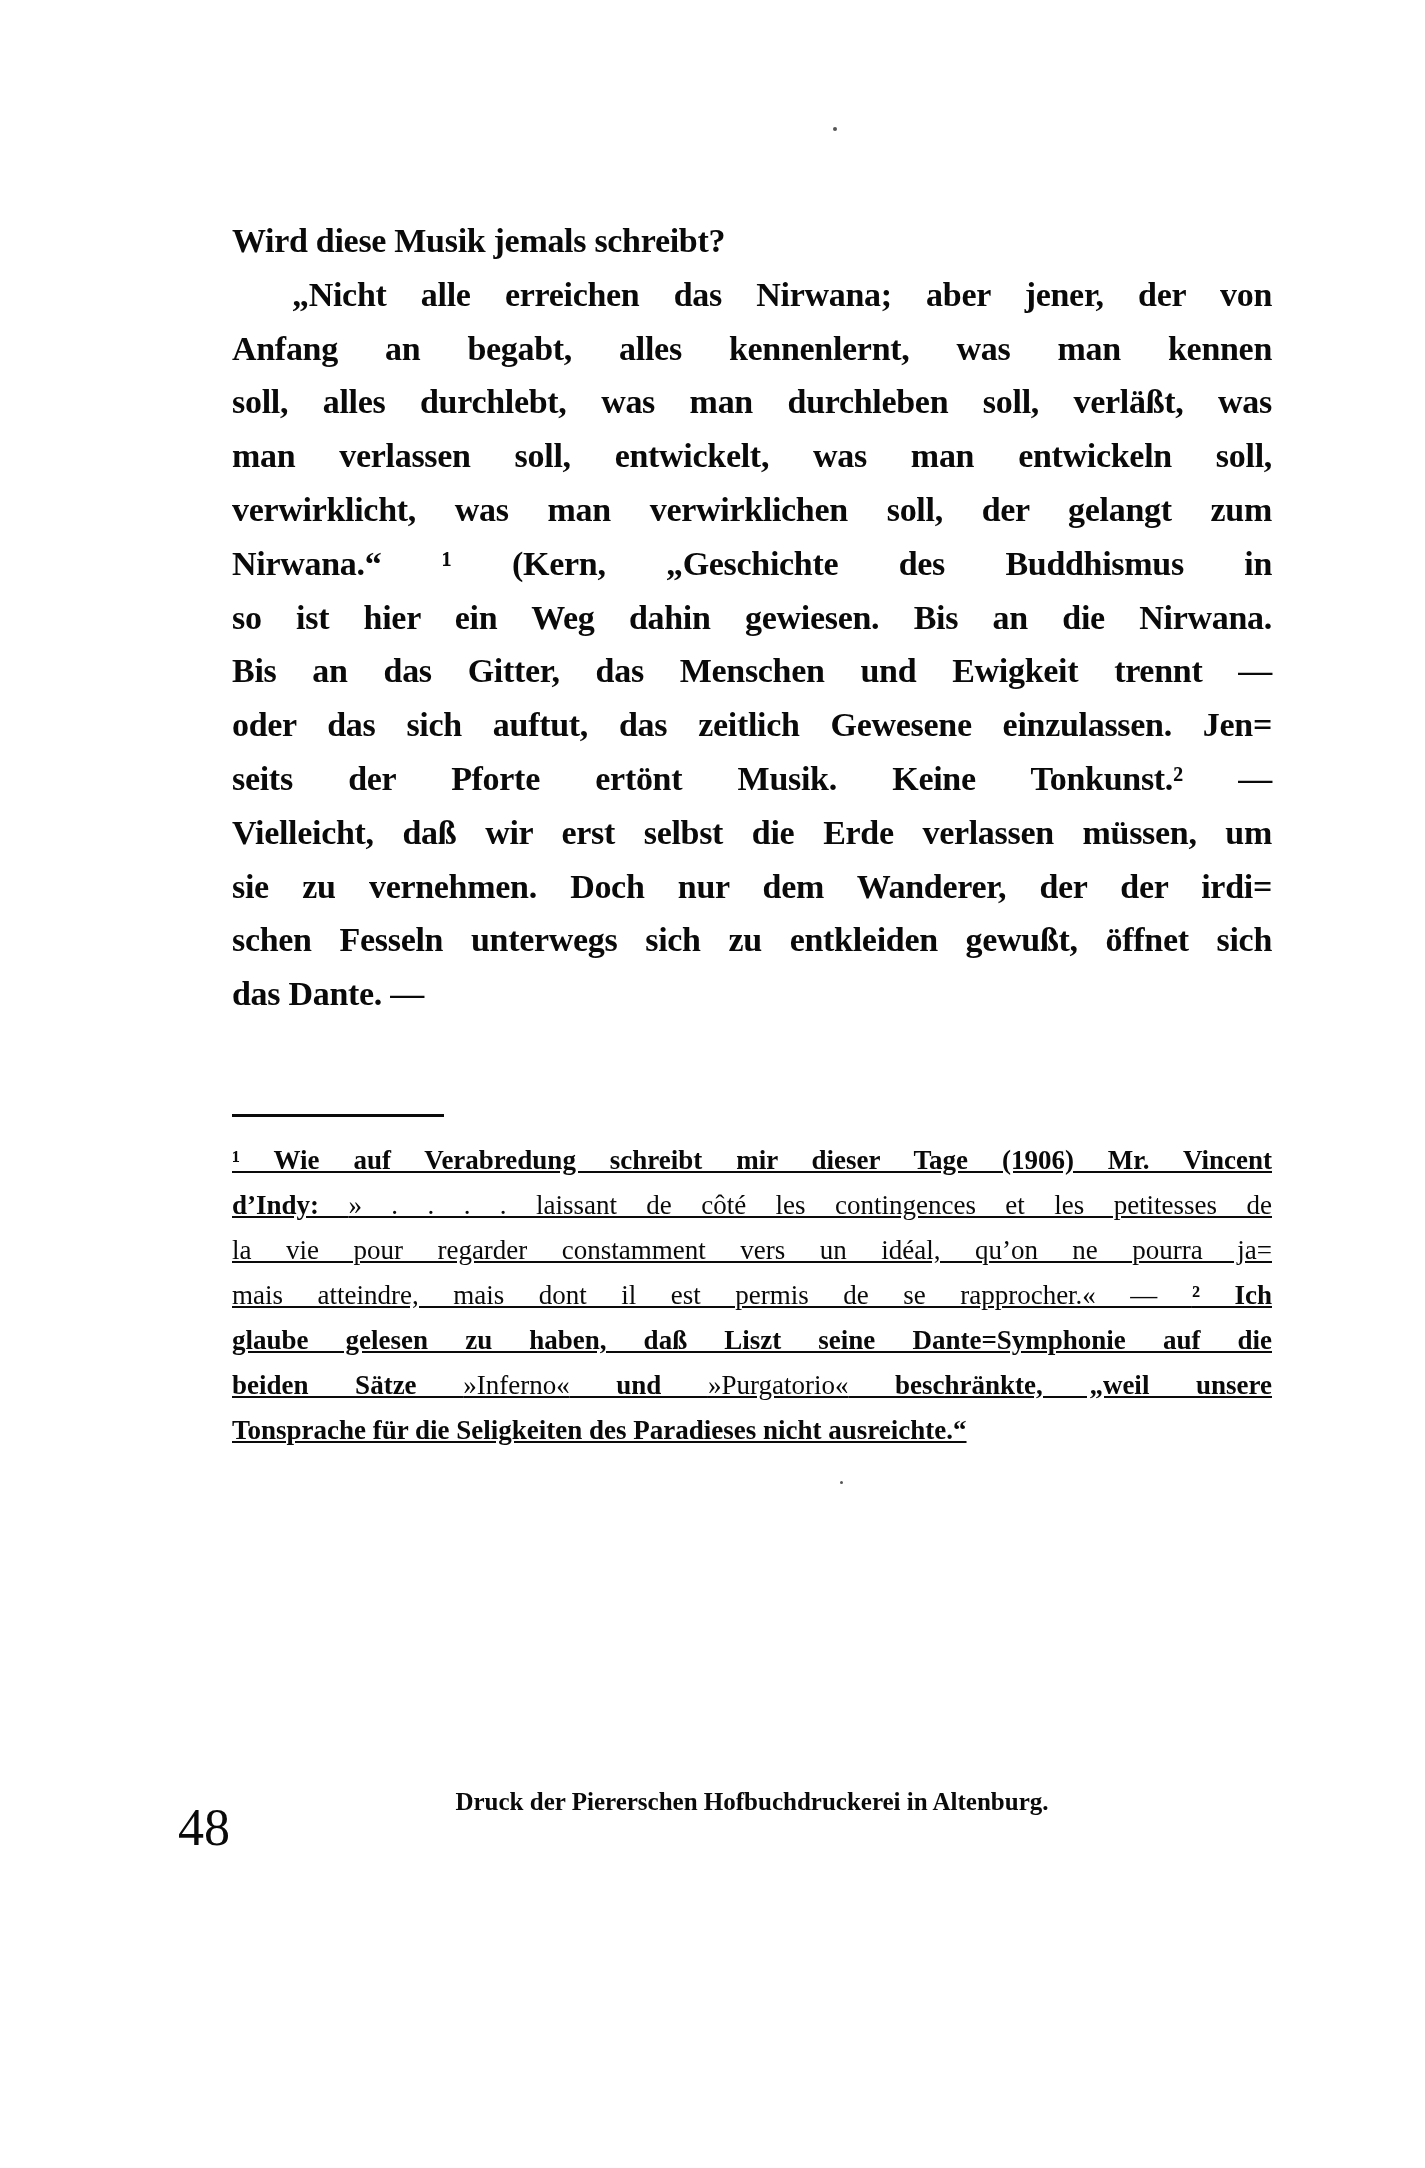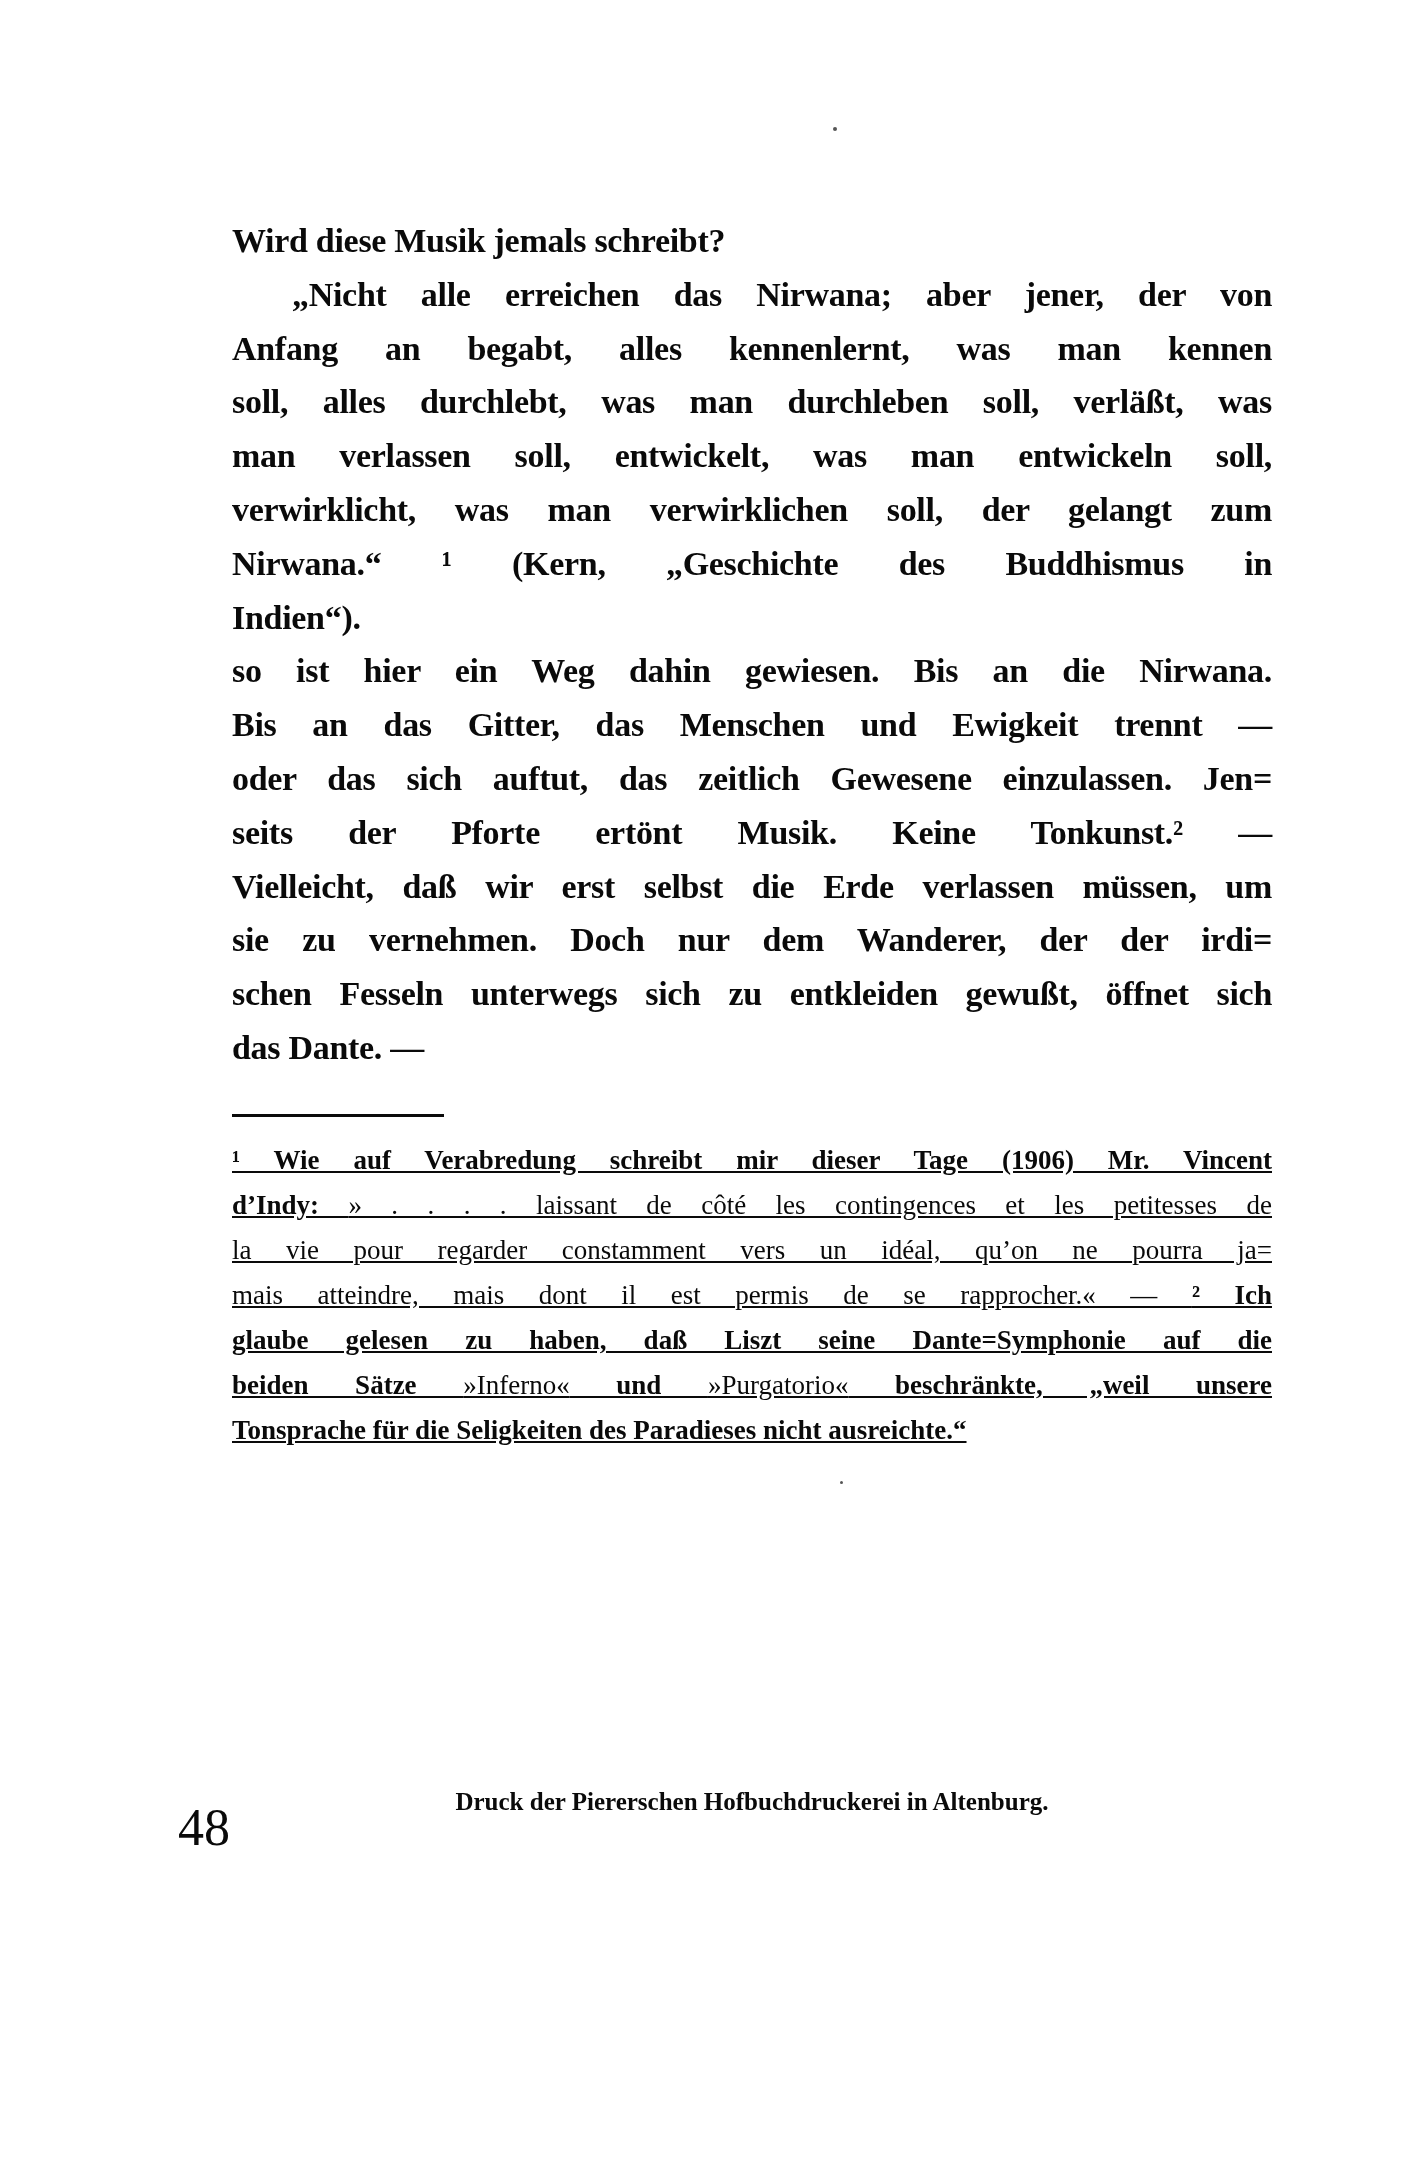--- a/index.html
+++ b/index.html
@@ -118,21 +118,20 @@
       <p class="last">Wird diese Musik jemals schreibt?</p>
     </div>
 
     <div>
       <p class="j indent">„Nicht alle erreichen das Nirwana; aber jener, der von</p>
       <p class="j">Anfang an begabt, alles kennenlernt, was man kennen</p>
       <p class="j">soll, alles durchlebt, was man durchleben soll, verläßt, was</p>
       <p class="j">man verlassen soll, entwickelt, was man entwickeln soll,</p>
       <p class="j">verwirklicht, was man verwirklichen soll, der gelangt zum</p>
       <p class="j">Nirwana.“ ¹ (Kern, „Geschichte des Buddhismus in</p>
-      <p class="last">Indien“).</p>
     </div>
 
     <div>
       <p class="j">so ist hier ein Weg dahin gewiesen. Bis an die Nirwana.</p>
       <p class="j">Bis an das Gitter, das Menschen und Ewigkeit trennt —</p>
       <p class="j">oder das sich auftut, das zeitlich Gewesene einzulassen. Jen=</p>
       <p class="j">seits der Pforte ertönt Musik. Keine Tonkunst.² —</p>
       <p class="j">Vielleicht, daß wir erst selbst die Erde verlassen müssen, um</p>
       <p class="j">sie zu vernehmen. Doch nur dem Wanderer, der der irdi=</p>
       <p class="j">schen Fesseln unterwegs sich zu entkleiden gewußt, öffnet sich</p>

